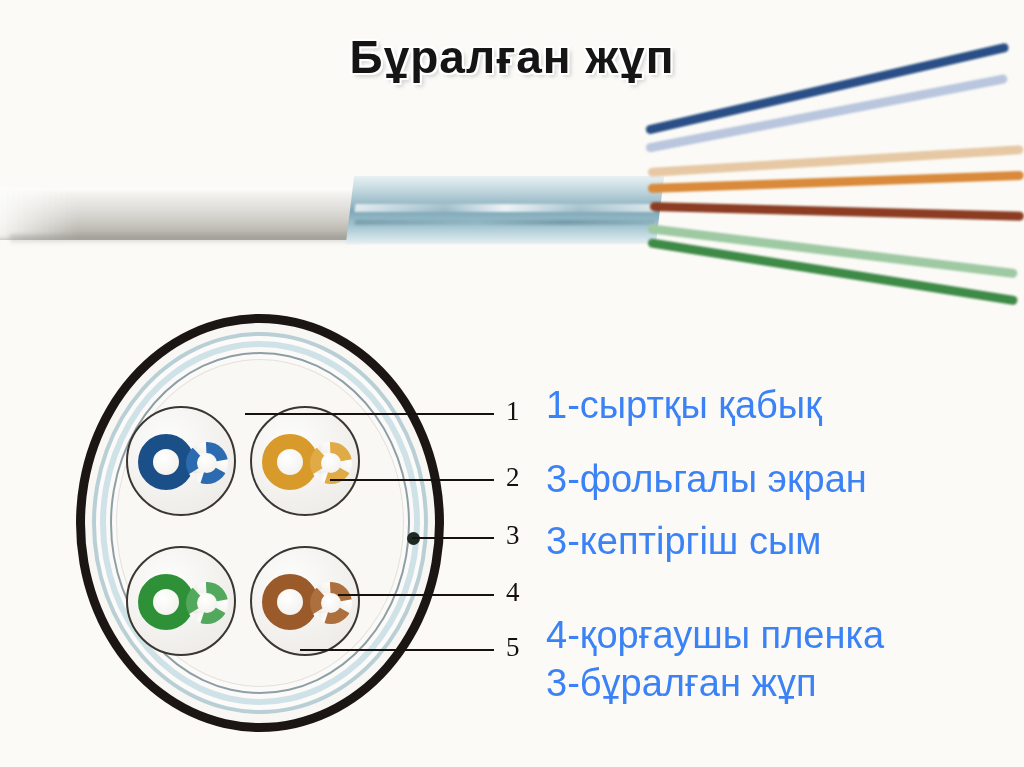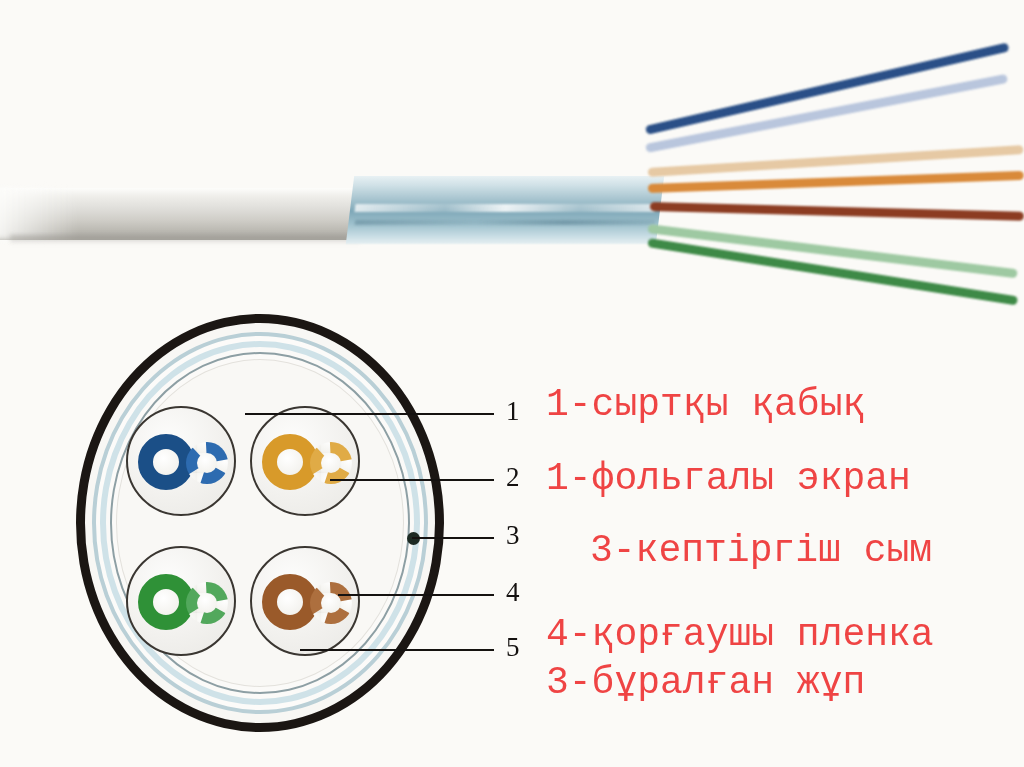--- a/index.html
+++ b/index.html
@@ -237,38 +237,39 @@
   }
 
   
   #legend {
     position: absolute;
     left: 546px;
     top: 386px;
     width: 470px;
   }
   .legend-row {
-    font-family: Liberation Mono, monospace;
+    font-family: Liberation Sans, sans-serif;
     font-size: 38px;
-    color: #ef4444;
+    color: #3b82f6;
     line-height: 1.0;
     white-space: nowrap;
     text-align: right;
   }
   .legend-row.r1 { position: absolute; left: 0;  top: 0;   }
   .legend-row.r2 { position: absolute; left: 0;  top: 74px;  }
-  .legend-row.r3 { position: absolute; left: 0;  top: 146px; margin-left: 44px; }
+  .legend-row.r3 { position: absolute; left: 0;  top: 136px; }
   .legend-row.r4 { position: absolute; left: 0;  top: 230px; }
   .legend-row.r5 { position: absolute; left: 0;  top: 278px; }
 </style>
 </head>
 <body>
 
 <div id="page">
 
+  <div id="title">Бұралған жұп</div>
 
   <div id="photo">
     <div class="jacket"></div>
     <div class="jacket-tip"></div>
     <div class="jacket-shadow"></div>
     <div class="foil"></div>
     <div class="foil-crease"></div>
     <div class="foil-crease2"></div>
 
     <div id="wire-layer">
@@ -323,19 +324,19 @@
       <div class="leader" style="left: 412px; top: 537px; width: 82px;"></div>
       <div class="lead-num" style="left: 506px; top: 522px;">3</div>
       <div class="leader" style="left: 338px; top: 594px; width: 156px;"></div>
       <div class="lead-num" style="left: 506px; top: 579px;">4</div>
       <div class="leader" style="left: 300px; top: 649px; width: 194px;"></div>
       <div class="lead-num" style="left: 506px; top: 634px;">5</div>
     </div>
 
   <div id="legend">
     <div class="legend-row r1">1-сыртқы қабық</div>
-    <div class="legend-row r2">1-фольгалы экран</div>
+    <div class="legend-row r2">3-фольгалы экран</div>
     <div class="legend-row r3">3-кептіргіш сым</div>
     <div class="legend-row r4">4-қорғаушы пленка</div>
     <div class="legend-row r5">3-бұралған жұп</div>
   </div>
 
 </div>
 
 </body></html>

